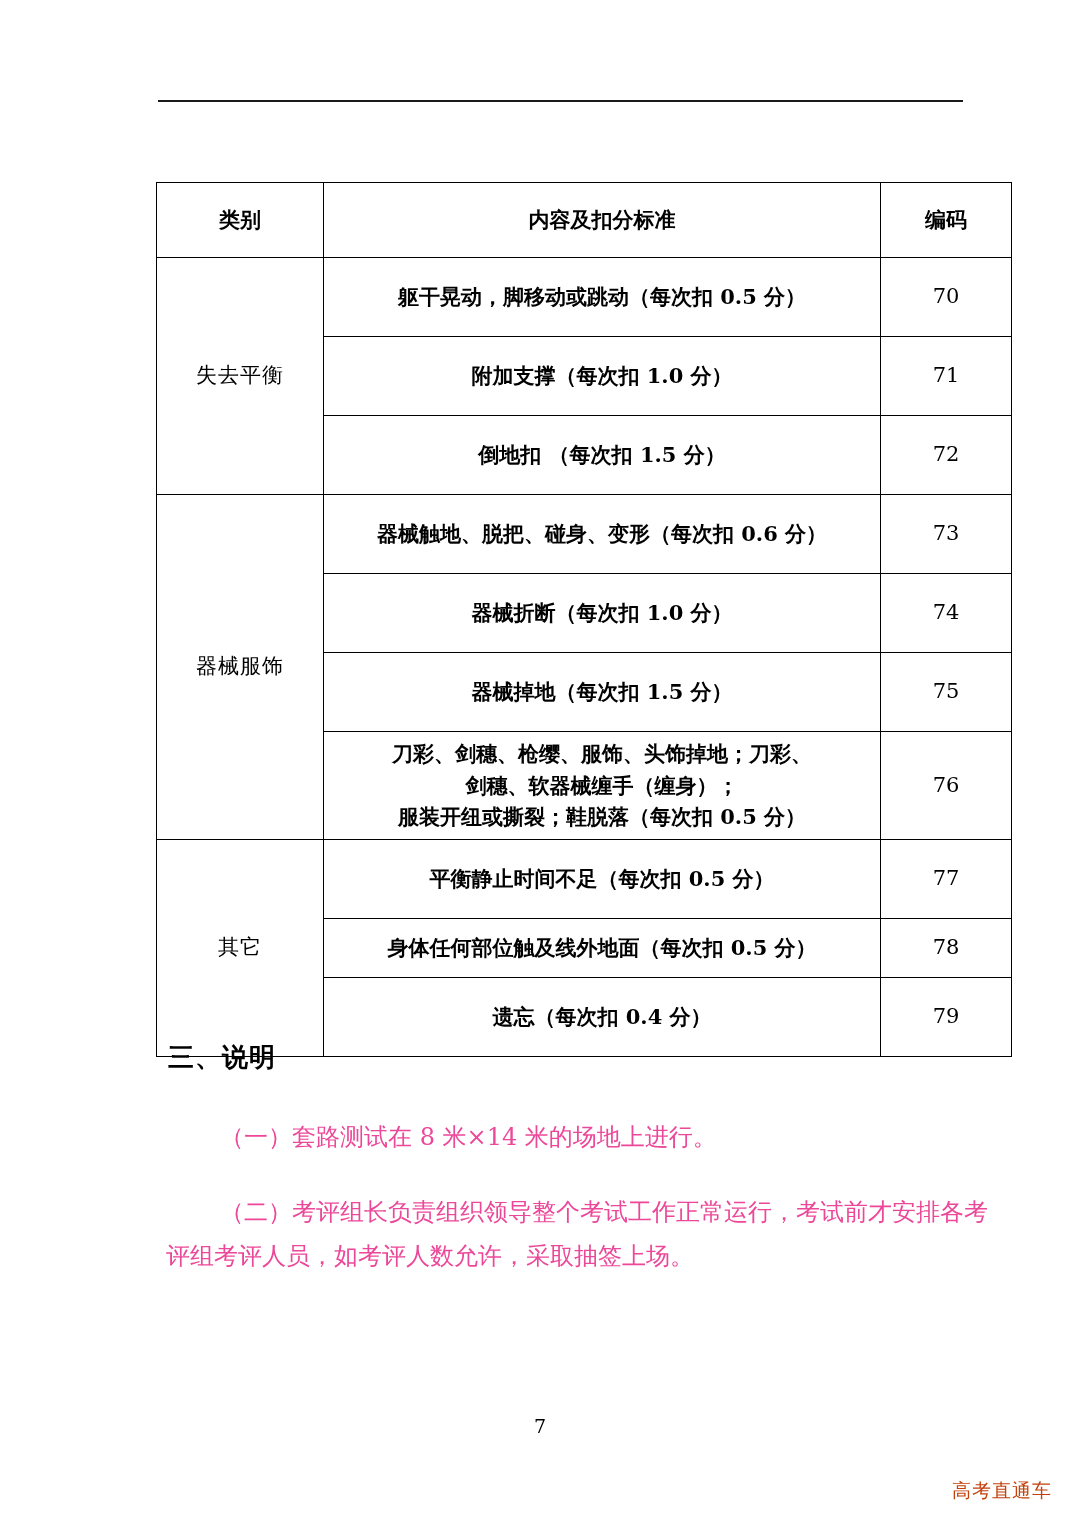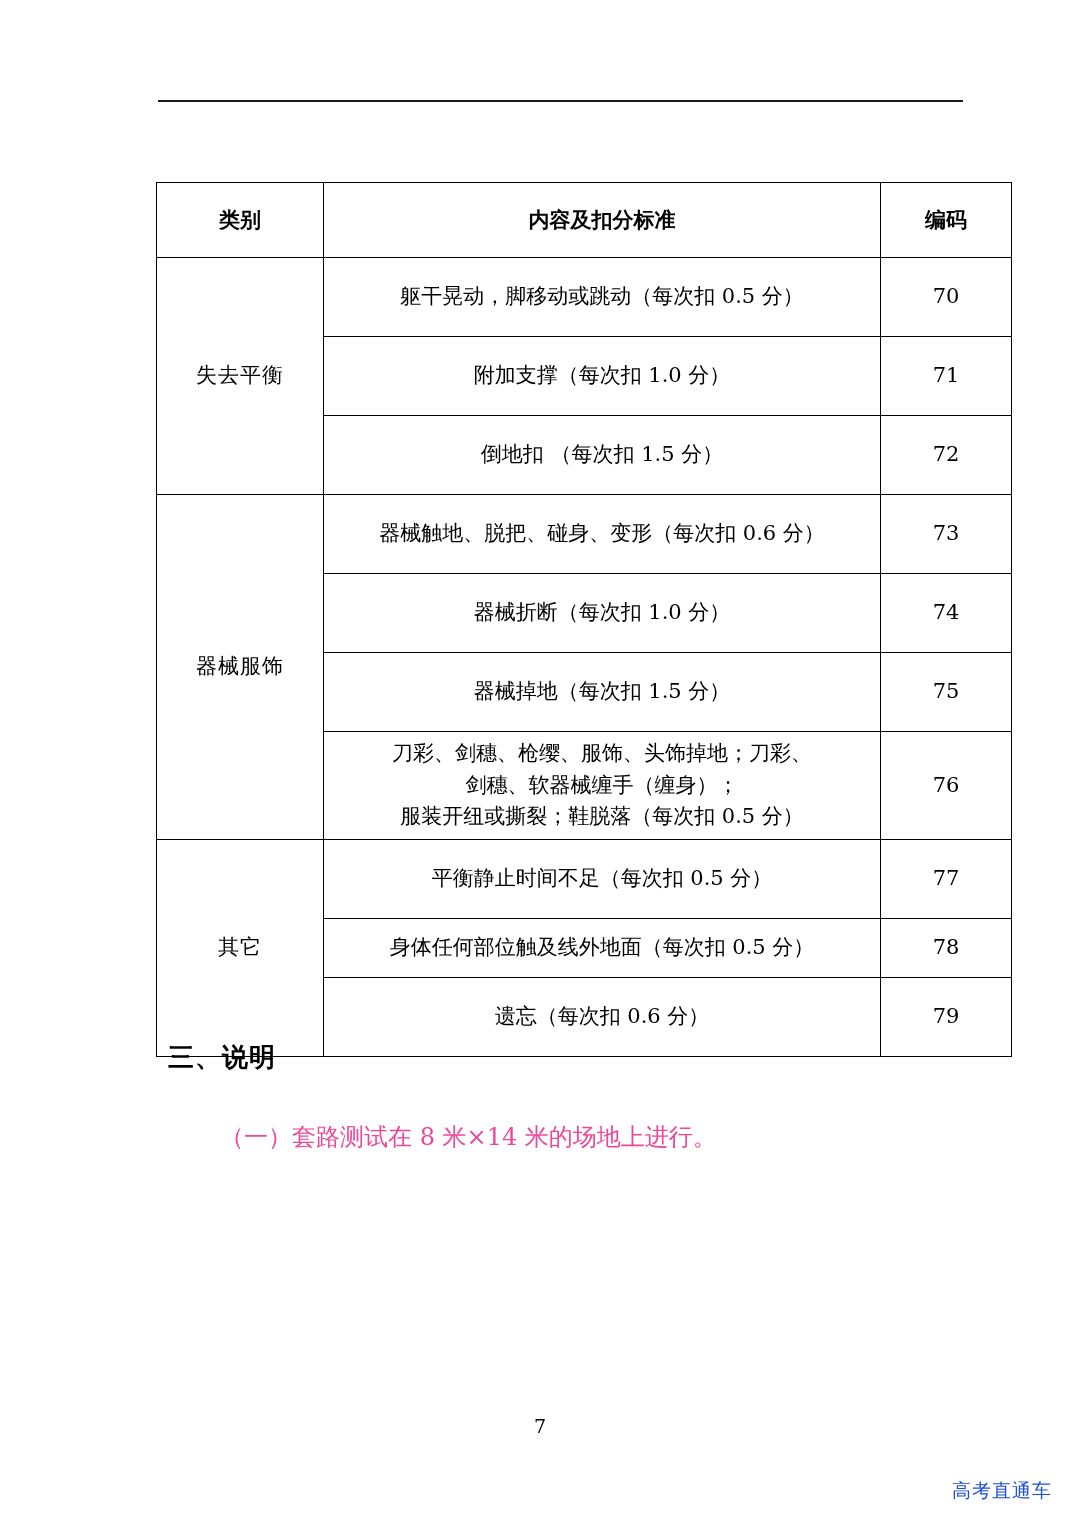--- a/index.html
+++ b/index.html
@@ -58,20 +58,21 @@
   }
   td.cat {
     font-size: 22px;
     letter-spacing: 1px;
   }
   td.code {
     font-size: 22px;
   }
   td.content {
     font-size: 21px;
+    font-weight: bold;
   }
   td.content .line {
     display: block;
     white-space: nowrap;
   }
   .row-h1 { height: 66px; }
   .row-multi { height: 46px; }
   .section-title {
     position: absolute;
     left: 168px;
@@ -107,21 +108,21 @@
     text-align: center;
     font-family: "DejaVu Serif", "Liberation Serif", serif;
     font-size: 19px;
   }
   .watermark {
     position: absolute;
     right: 28px;
     top: 1478px;
     font-family: "DejaVu Sans", "Liberation Sans", sans-serif;
     font-size: 19px;
-    color: #1d4ed8;
+    color: #c2410c;
     letter-spacing: 1px;
   }
 </style>
 </head>
 <body>
 
 <div class="page">
 
   <div class="top-rule"></div>
 
@@ -173,31 +174,34 @@
         <tr>
           <td class="col-cat cat" rowspan="3">其它</td>
           <td class="col-content content row-h1">平衡静止时间不足（每次扣 0.5 分）</td>
           <td class="col-code code">77</td>
         </tr>
         <tr>
           <td class="col-content content row-multi">身体任何部位触及线外地面（每次扣 0.5 分）</td>
           <td class="col-code code">78</td>
         </tr>
         <tr>
-          <td class="col-content content row-h1">遗忘（每次扣 0.6 分）</td>
+          <td class="col-content content row-h1">遗忘（每次扣 0.4 分）</td>
           <td class="col-code code">79</td>
         </tr>
       </tbody>
     </table>
   </div>
 
   <div class="section-title">三、说明</div>
 
   <div class="para para-1">
     <span class="indent" style="width:54px"></span><span>（一）套路测试在 8 米×14 米的场地上进行。</span>
   </div>
 
+  <div class="para para-2">
+    <span class="indent" style="width:54px"></span><span>（二）考评组长负责组织领导整个考试工作正常运行，考试前才安排各考评组考评人员，如考评人数允许，采取抽签上场。</span>
+  </div>
 
   <div class="page-number">7</div>
 
   <div class="watermark">高考直通车</div>
 
 </div>
 
 </body></html>

